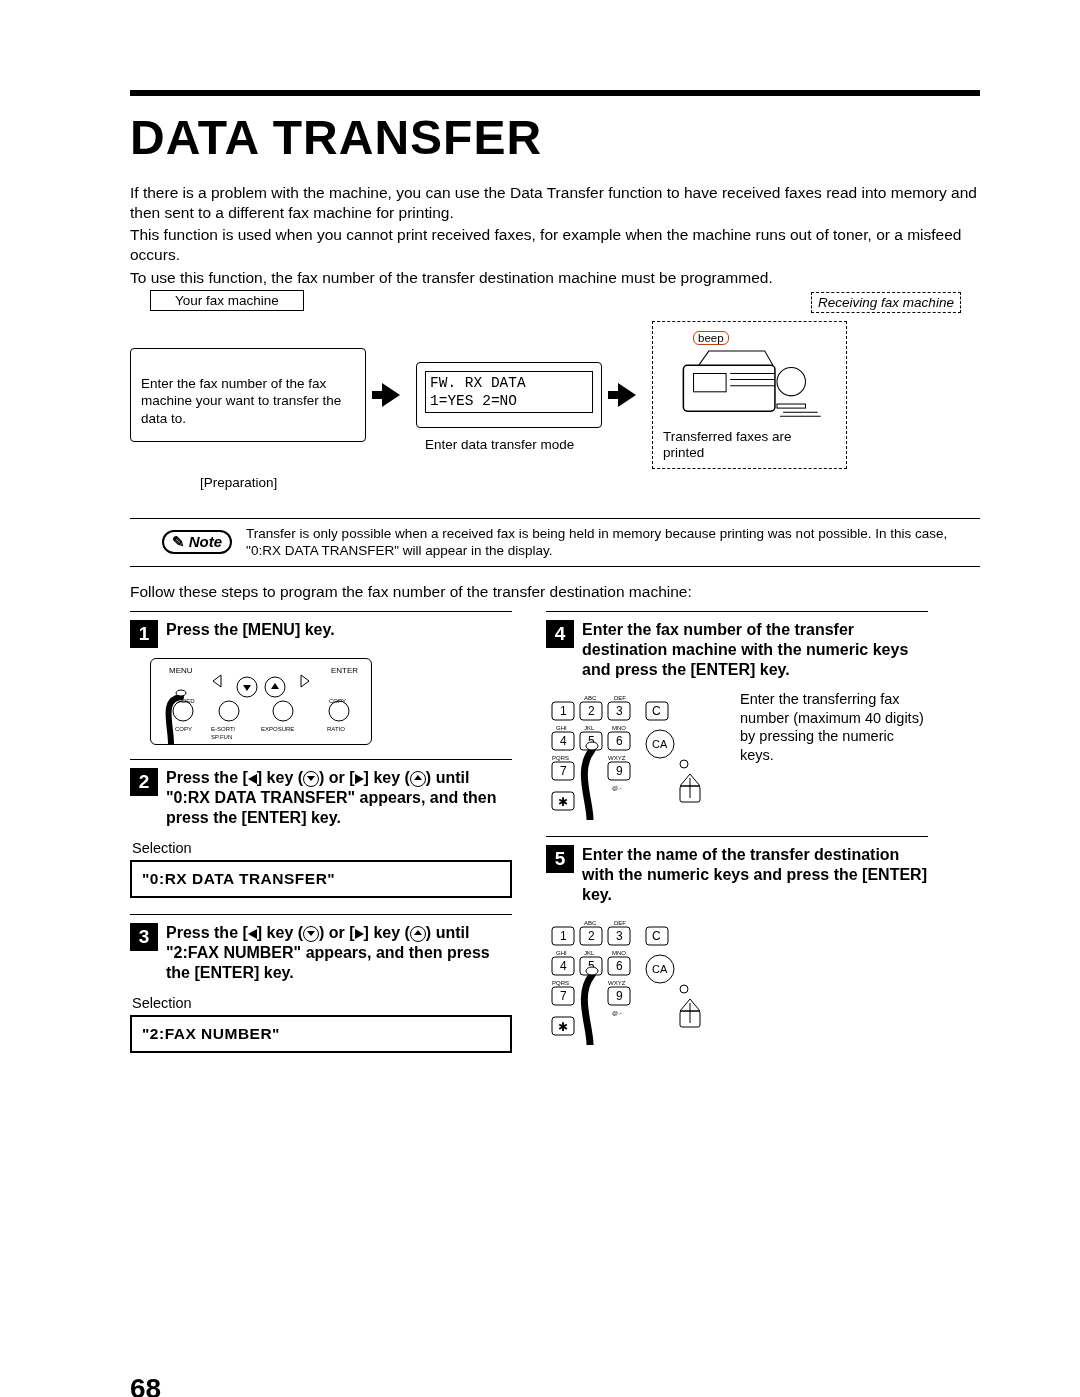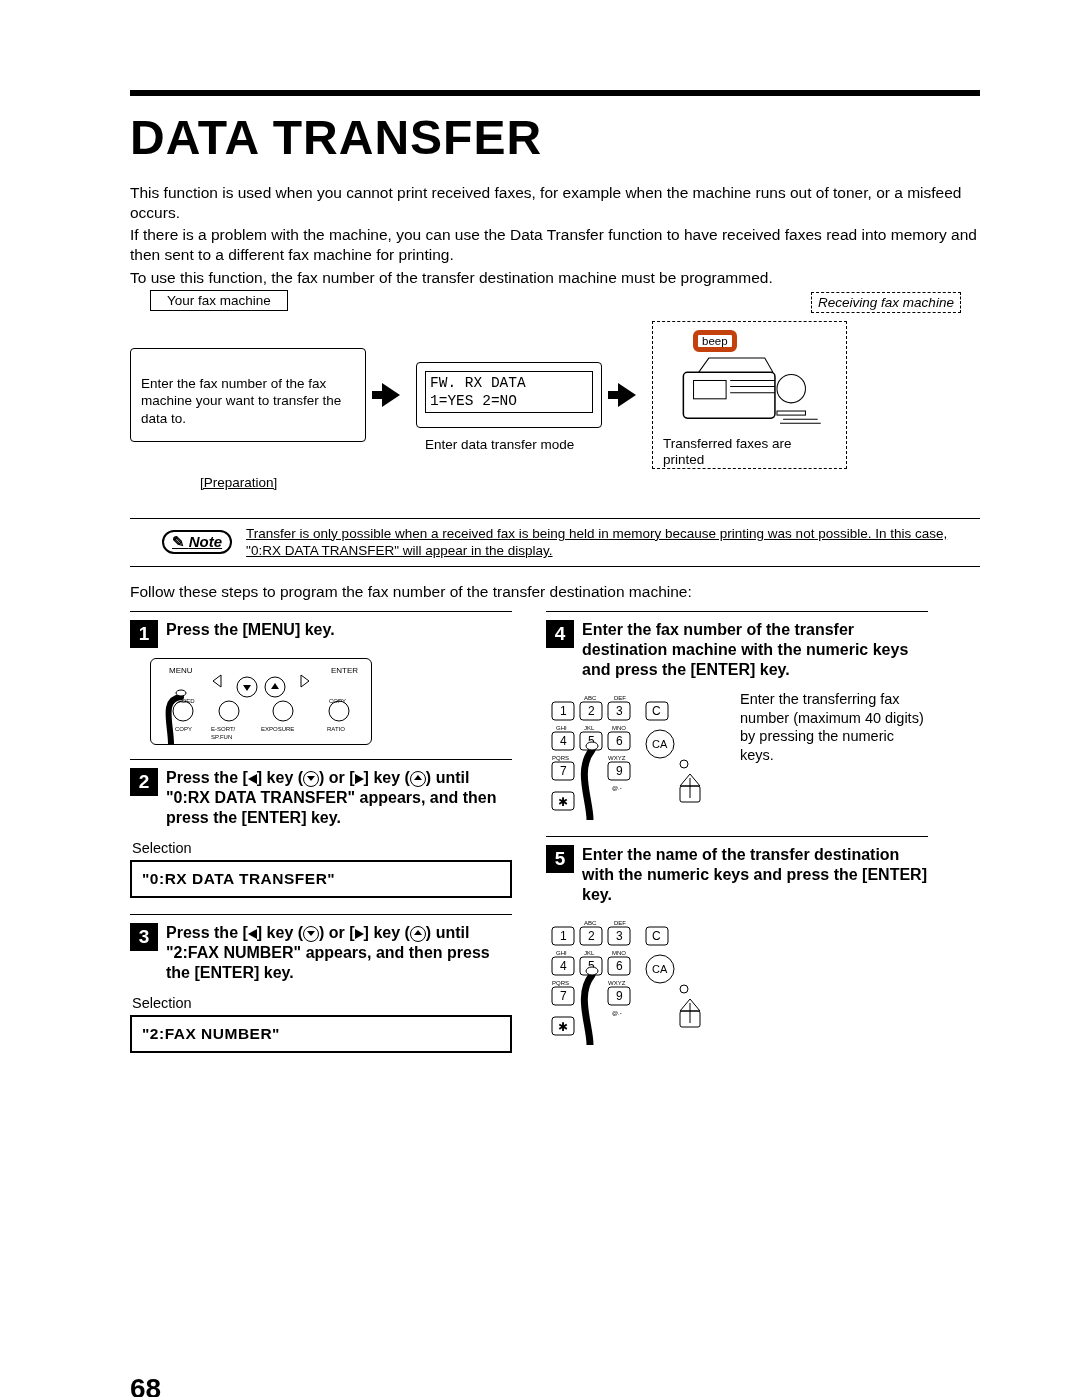--- a/index.html
+++ b/index.html
@@ -38,21 +38,21 @@
     gap:10px;
   }
   .panel-outline {
     border:1.5px solid #000;
     border-radius:4px;
   }
   .your-machine-label {
     display:inline-block;
     border:1.5px solid #000;
     font-size:13.5px;
-    padding:2px 16px;
+    padding:2px 24px;
     margin:0 0 2px 20px;
   }
   .recv-machine-label {
     display:inline-block;
     border:1.5px dashed #000;
     font-size:13.5px;
     padding:2px 6px;
     margin-left:18px;
   }
   .panel1 {
@@ -94,49 +94,47 @@
     content:"";
     position:absolute;
     left:-28px; top:-4px;
     width:14px; height:8px;
     background:#000;
   }
   .prep {
     font-size:13.5px;
     margin-left:70px;
     margin-top:6px;
-    text-decoration:underline;
   }
   .recv-panel {
     width:195px; height:148px;
     border:1.5px dashed #000;
     box-sizing:border-box;
     padding:8px 10px 4px 10px;
     font-size:13.5px;
   }
   .beep {
     font-size:11.5px;
-    border:5px solid #c2410c;
+    border:1px solid #c2410c;
     border-radius:6px;
     padding:0 4px;
     display:inline-block;
     margin-left:30px;
   }
   .fax-drawing {
     width:100%;
   }
   
   .note-row {
     display:flex;
     border-top:1.5px solid #000;
     border-bottom:1.5px solid #000;
     margin-top:28px;
     padding:6px 0 6px 32px;
     align-items:center;
-    text-decoration:underline;
   }
   .note-pill {
     border:2px solid #000;
     border-radius:14px;
     font-size:15px;
     font-style:italic;
     font-weight:bold;
     padding:1px 8px;
     white-space:nowrap;
     margin-right:14px;
@@ -265,22 +263,22 @@
   }
 </style>
 </head>
 <body>
 
 <div class="page">
   <div class="top-rule"></div>
   <h1 class="title">DATA TRANSFER</h1>
 
   <div class="intro">
+    <p>If there is a problem with the machine, you can use the Data Transfer function to have received faxes read into memory and then sent to a different fax machine for printing.</p>
     <p>This function is used when you cannot print received faxes, for example when the machine runs out of toner, or a misfeed occurs.</p>
-    <p>If there is a problem with the machine, you can use the Data Transfer function to have received faxes read into memory and then sent to a different fax machine for printing.</p>
     <p>To use this function, the fax number of the transfer destination machine must be programmed.</p>
   </div>
 
   <div>
     <div style="display:flex; align-items:flex-end;">
       <div style="flex:1">
         <span class="your-machine-label">Your fax machine</span>
       </div>
       <div style="width:206px; text-align:center;font-style:italic;">
         <span class="recv-machine-label">Receiving fax machine</span>

